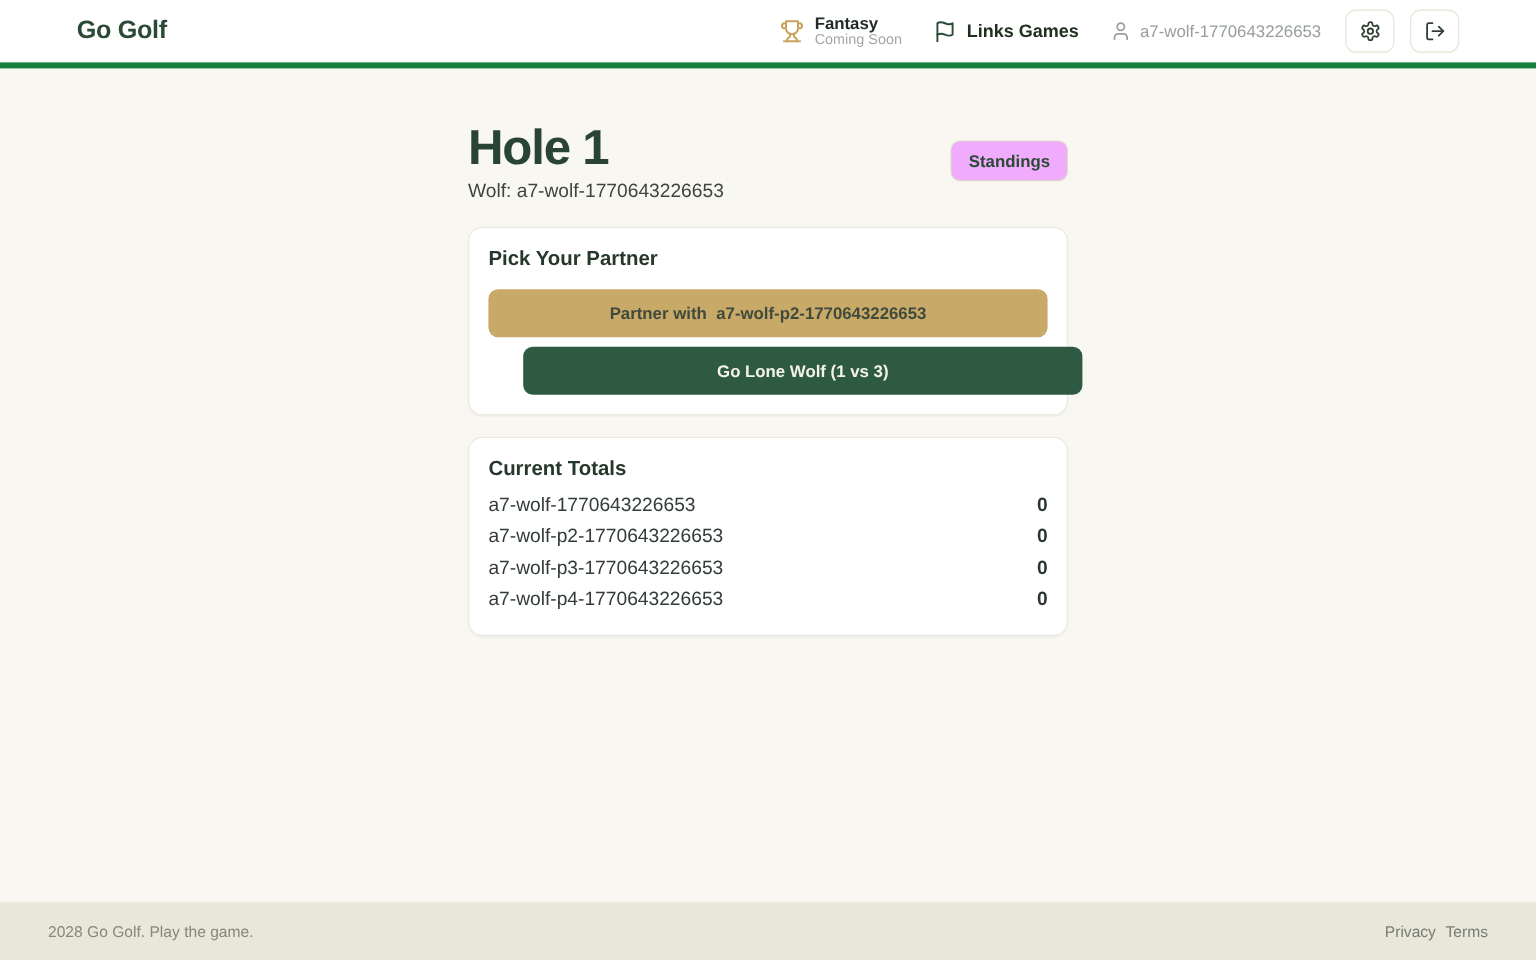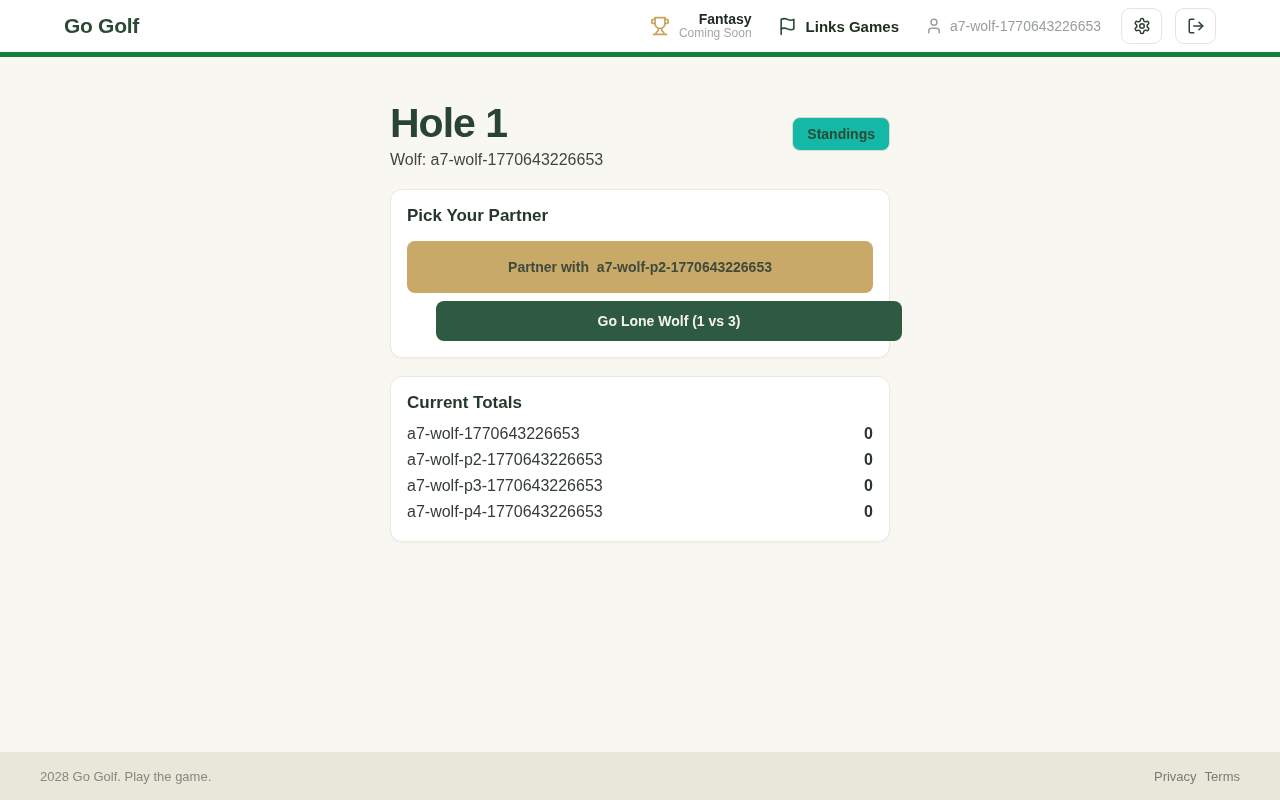--- a/index.html
+++ b/index.html
@@ -31,21 +31,21 @@
   }
   .header-inner{
     max-width:1152px;margin:0 auto;height:100%;
     display:flex;align-items:center;justify-content:space-between;
   }
   .brand{
     font-size:21px;font-weight:bold;color:var(--brand-green);
     text-decoration:none;letter-spacing:-0.3px;cursor:pointer;
   }
   .nav{display:flex;align-items:center;gap:26px;}
-  .nav-item{display:flex;align-items:center;gap:9px;cursor:pointer;text-align:right;}
+  .nav-item{display:flex;align-items:center;gap:9px;cursor:pointer;}
   .nav-item .icon{display:flex;align-items:center;}
   .fantasy-text{display:flex;flex-direction:column;line-height:1.15;}
   .fantasy-label{font-size:14px;font-weight:bold;color:#232b25;}
   .fantasy-sub{font-size:12px;color:#a3a8a3;}
   .links-label{font-size:15px;font-weight:bold;color:#20301f;}
   .user-chip{display:flex;align-items:center;gap:7px;color:var(--muted-gray);}
   .user-chip .user-id{font-size:14px;color:#979e9b;}
   .icon-btn{
     width:41px;height:36px;border:1px solid #e8e4d6;border-radius:9px;
     background:#fff;display:flex;align-items:center;justify-content:center;
@@ -56,32 +56,32 @@
   
   main{flex:1 1 auto;padding-top:44px;}
   .container{width:500px;margin:0 auto;}
   .title-row{display:flex;justify-content:space-between;align-items:flex-start;margin-bottom:20px;}
   .page-title{
     font-size:41px;font-weight:bold;color:#2a4433;letter-spacing:-1px;line-height:1.1;
   }
   .page-subtitle{font-size:16px;color:#3d473f;margin-top:5px;}
   .standings-btn{
     margin-top:16px;
-    background:#14b8a6;border:1px solid #dedacb;border-radius:8px;
+    background:#f0abfc;border:1px solid #dedacb;border-radius:8px;
     padding:8px 14px;font-size:14px;font-weight:bold;color:#2b4a36;
     font-family:inherit;cursor:pointer;
   }
   .card{
     background:#fff;border:1px solid var(--card-border);border-radius:12px;
     padding:16px;box-shadow:0 1px 2px rgba(0,0,0,0.04);
   }
   .card + .card{margin-top:18px;}
   .card-heading{font-size:17px;font-weight:bold;color:#26382b;margin-bottom:15px;}
   .partner-btn{
-    display:block;width:100%;height:52px;border:none;border-radius:8px;
+    display:block;width:100%;height:40px;border:none;border-radius:8px;
     background:var(--gold);color:var(--btn-text-dark);
     font-size:14px;font-weight:bold;font-family:inherit;cursor:pointer;
   }
   .partner-btn + .partner-btn{margin-top:8px;}
   .partner-btn .prefix{margin-right:4px;}
   .lone-wolf-btn{
     display:block;width:100%;height:40px;border:none;border-radius:8px;
     background:var(--dark-green);color:var(--btn-text-light);
     font-size:14px;font-weight:bold;font-family:inherit;cursor:pointer;
     margin-top:8px;

